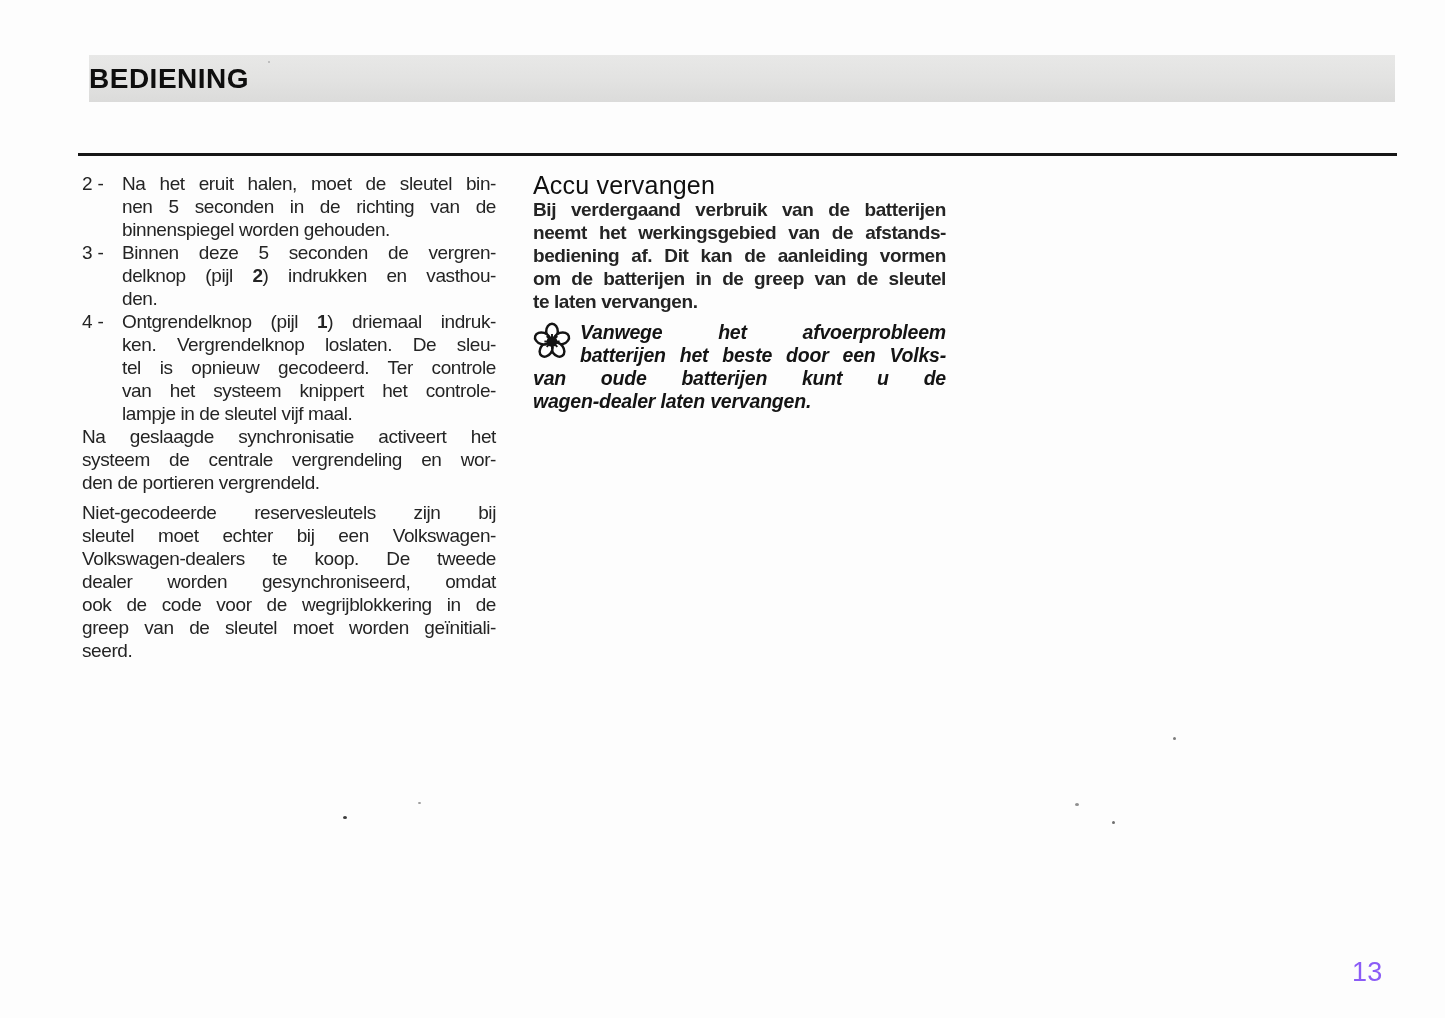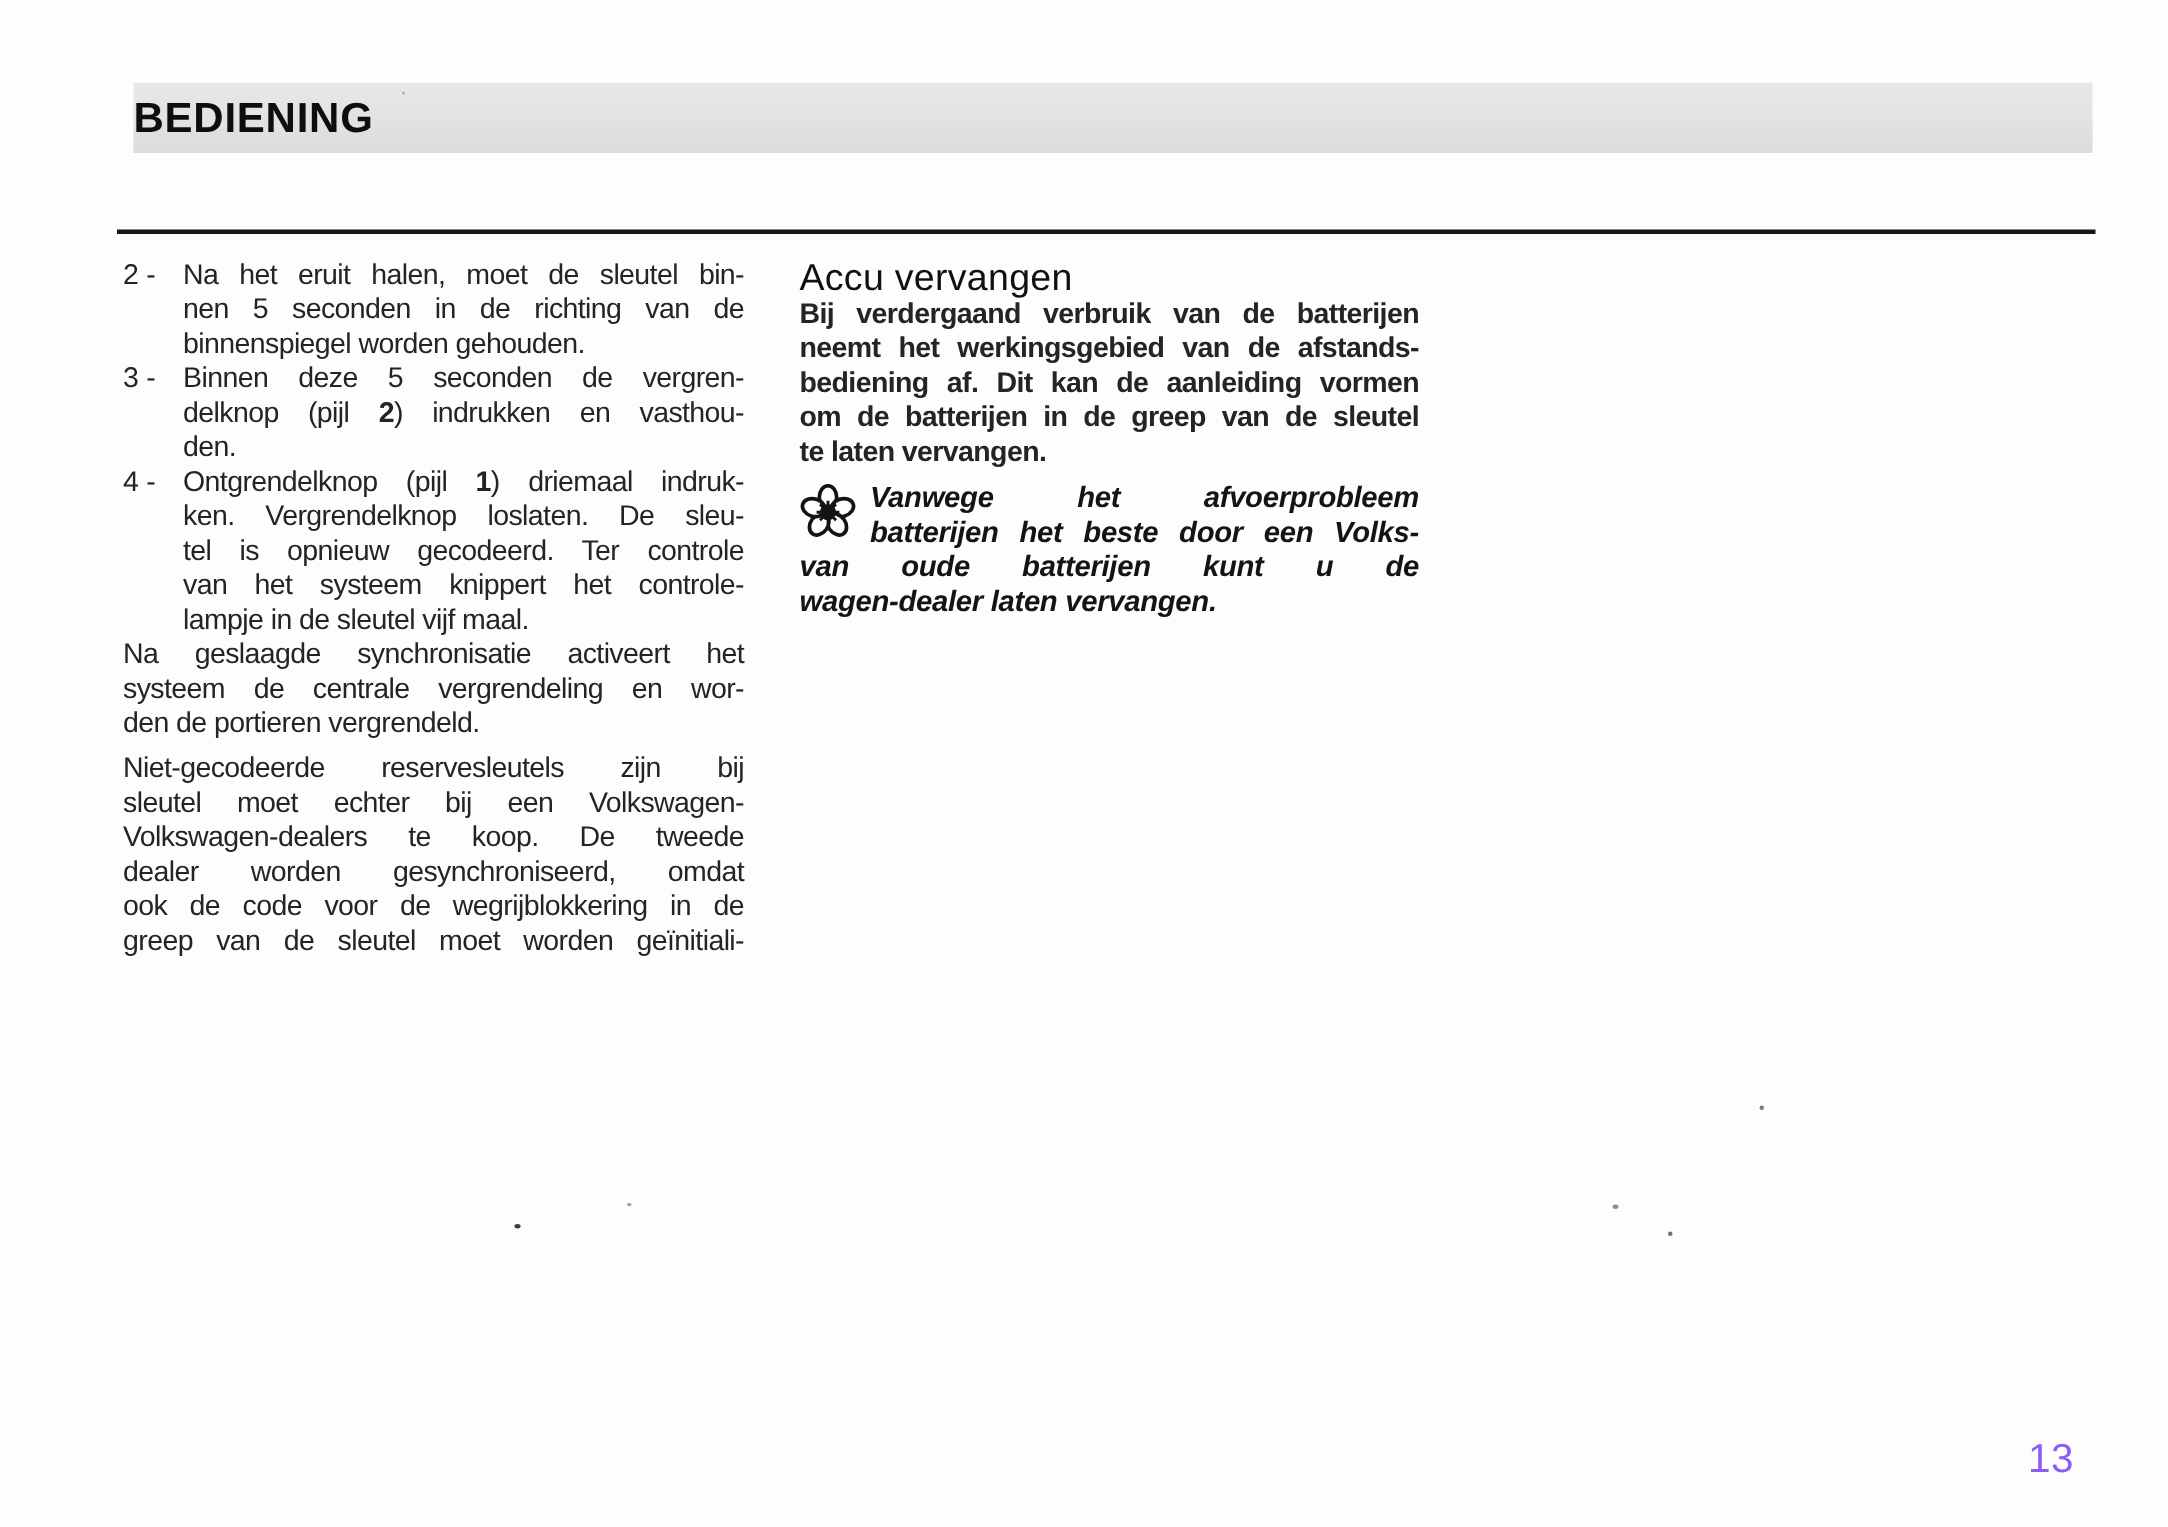--- a/index.html
+++ b/index.html
@@ -123,20 +123,21 @@
         <div class="line line-last">den de portieren vergrendeld.</div>
       </div>
 
     <div class="paragraph para-late">
         <div class="line">Niet-gecodeerde reservesleutels zijn bij</div>
         <div class="line">sleutel moet echter bij een Volkswagen-</div>
         <div class="line">Volkswagen-dealers te koop. De tweede</div>
         <div class="line">dealer worden gesynchroniseerd, omdat</div>
         <div class="line">ook de code voor de wegrijblokkering in de</div>
         <div class="line">greep van de sleutel moet worden geïnitiali-</div>
+        <div class="line line-last">seerd.</div>
       </div>
 
   </div>
 
   <div class="col-right">
 
     <div class="section-heading">Accu vervangen</div>
 
     <div class="paragraph">
         <div class="line">Bij verdergaand verbruik van de batterijen</div>

